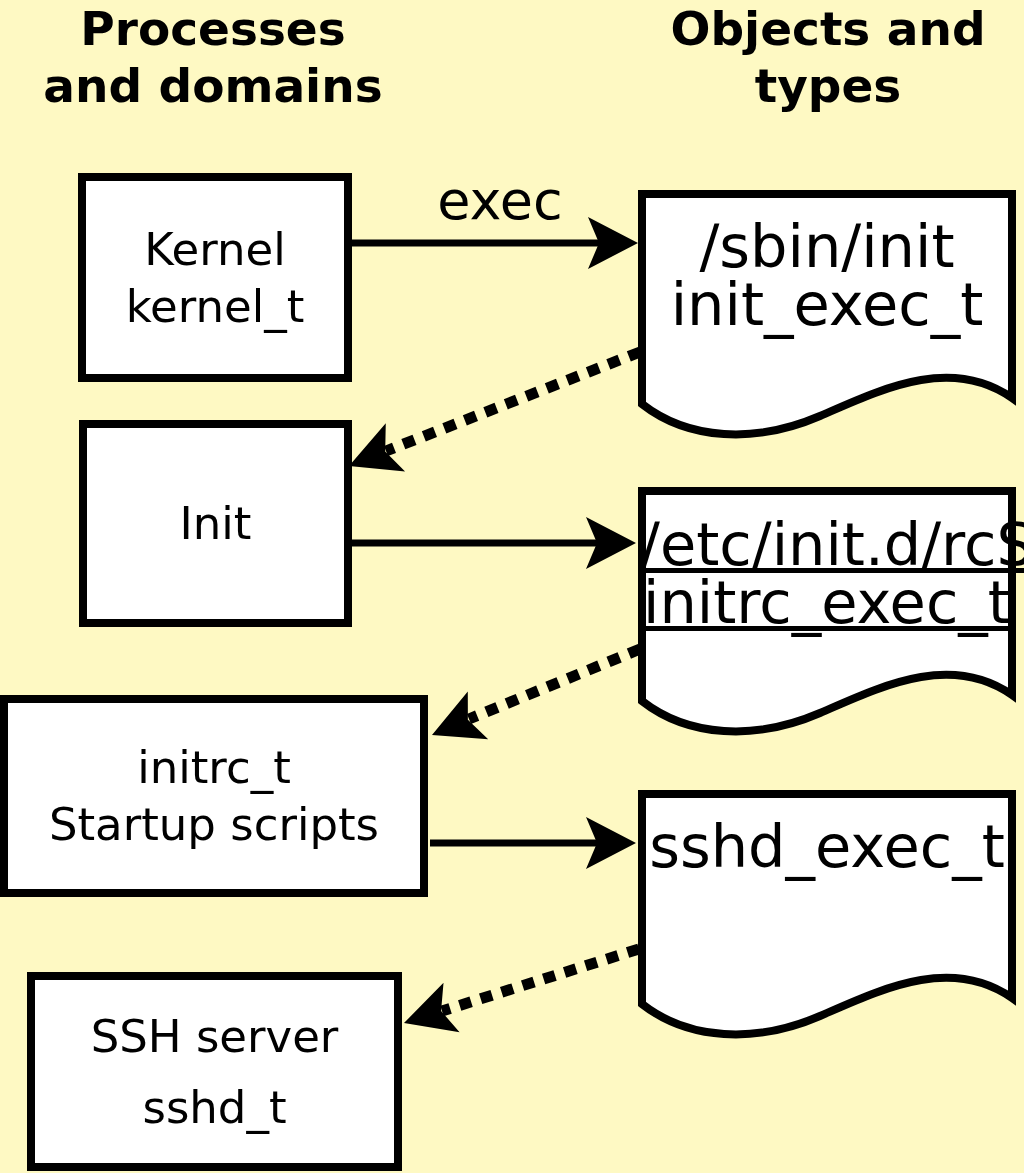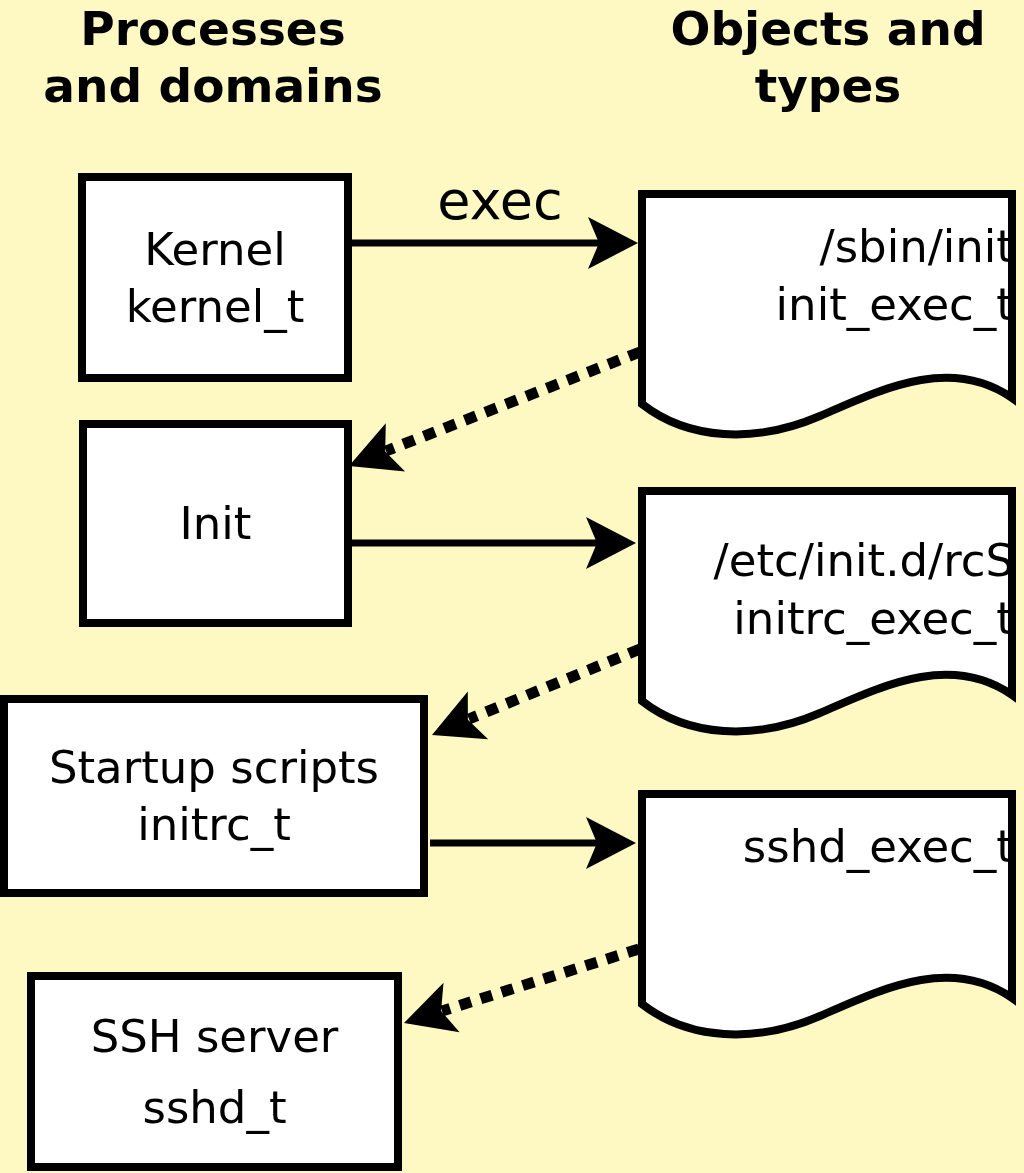--- a/index.html
+++ b/index.html
@@ -42,27 +42,27 @@
     white-space:nowrap;
   }
   .pbox.kernel {left:78px; top:142px; width:258px; height:193px;margin-top:31px;}
   .pbox.init   {left:79px; top:420px; width:257px; height:191px;}
   .pbox.startup{left:0px;  top:695px; width:412px; height:186px;}
   .pbox.ssh    {left:27px; top:972px; width:359px; height:183px;gap:14px;}
   .doctext{
     position:absolute;
     left:640px;
     width:374px;
-    text-align:right;
-    font-size:45px;
+    text-align:center;
+    font-size:59px;
     line-height:58px;
     white-space:nowrap;
   }
   .doctext.d1{top:218px;}
-  .doctext.d2{top:532px;}
+  .doctext.d2{top:516px;text-decoration:underline;}
   .doctext.d3{top:818px;}
   .edgelabel{
     position:absolute;
     left:400px;top:172px;width:200px;
     text-align:center;
     font-size:54px;
     line-height:57px;
     white-space:nowrap;
   }
   .line{display:block;}
@@ -120,22 +120,22 @@
   <div class="edgelabel">exec</div>
 
   <div class="pbox kernel">
     <div>Kernel</div>
     <div>kernel_t</div>
   </div>
   <div class="pbox init">
     <div>Init</div>
   </div>
   <div class="pbox startup">
+    <div>initrc_t</div>
     <div>Startup scripts</div>
-    <div>initrc_t</div>
   </div>
   <div class="pbox ssh">
     <div>SSH server</div>
     <div>sshd_t</div>
   </div>
 
   <div class="doctext d1">
     <div>/sbin/init</div>
     <div>init_exec_t</div>
   </div>

